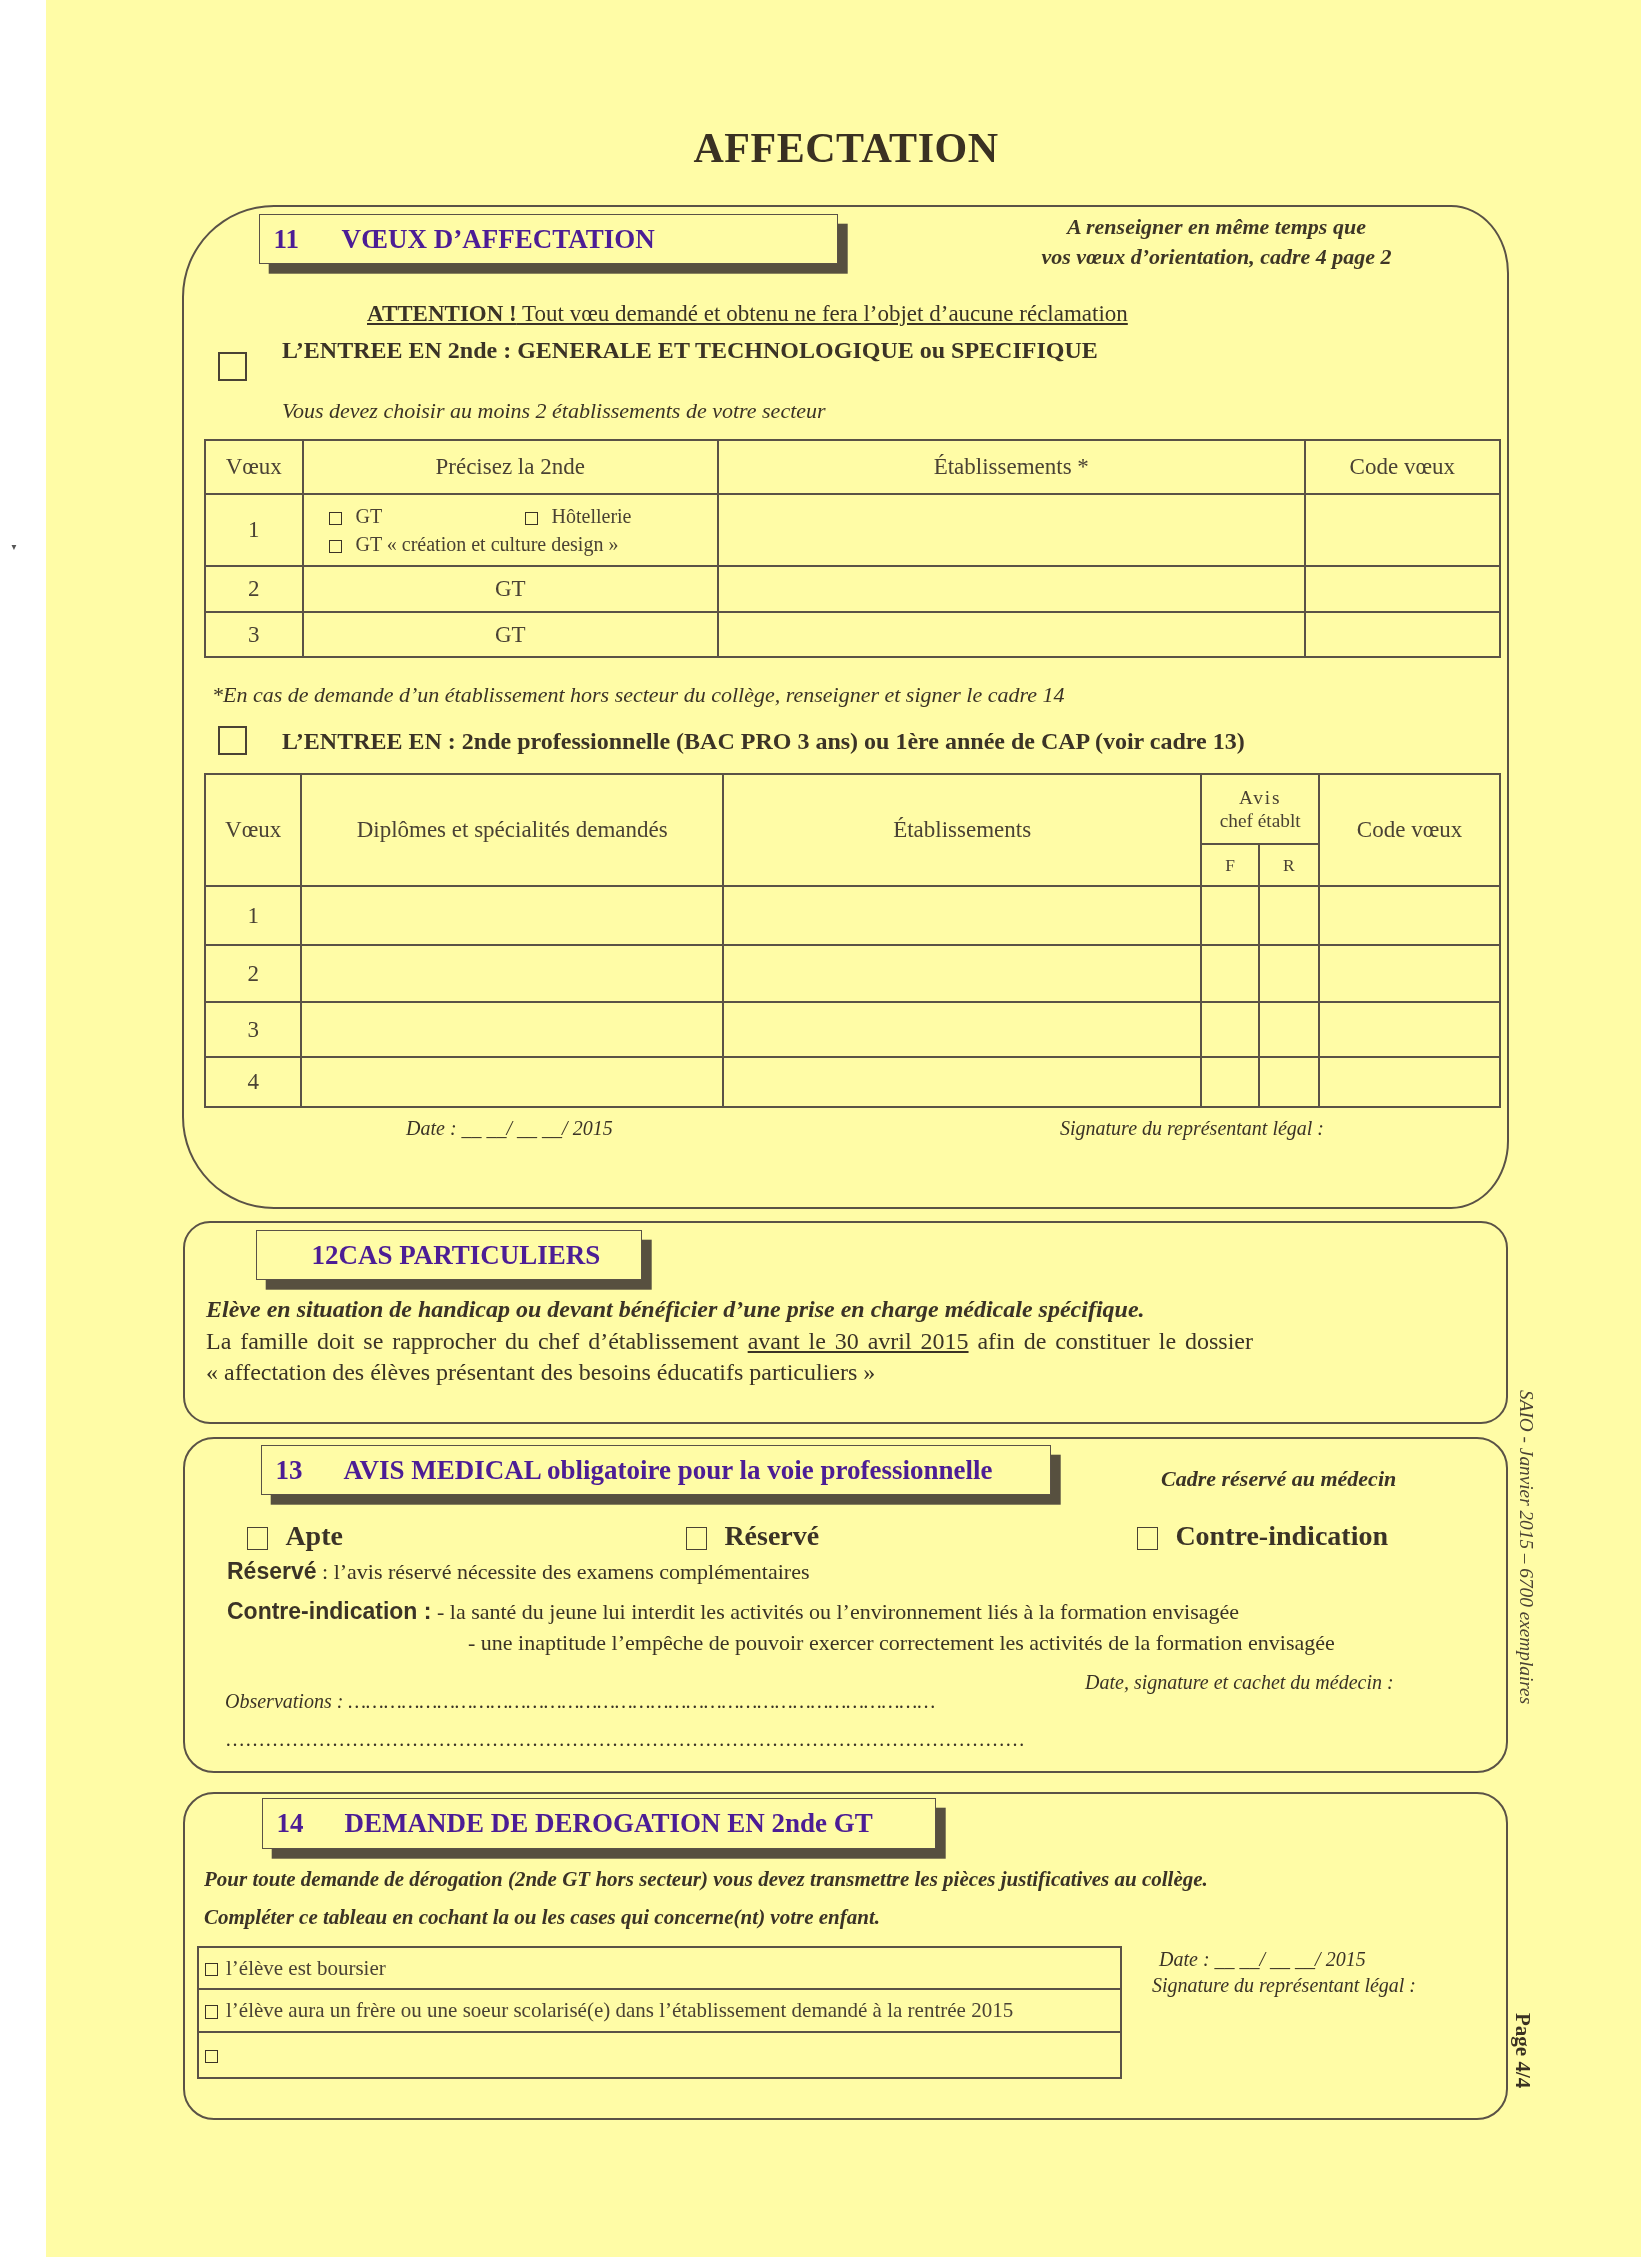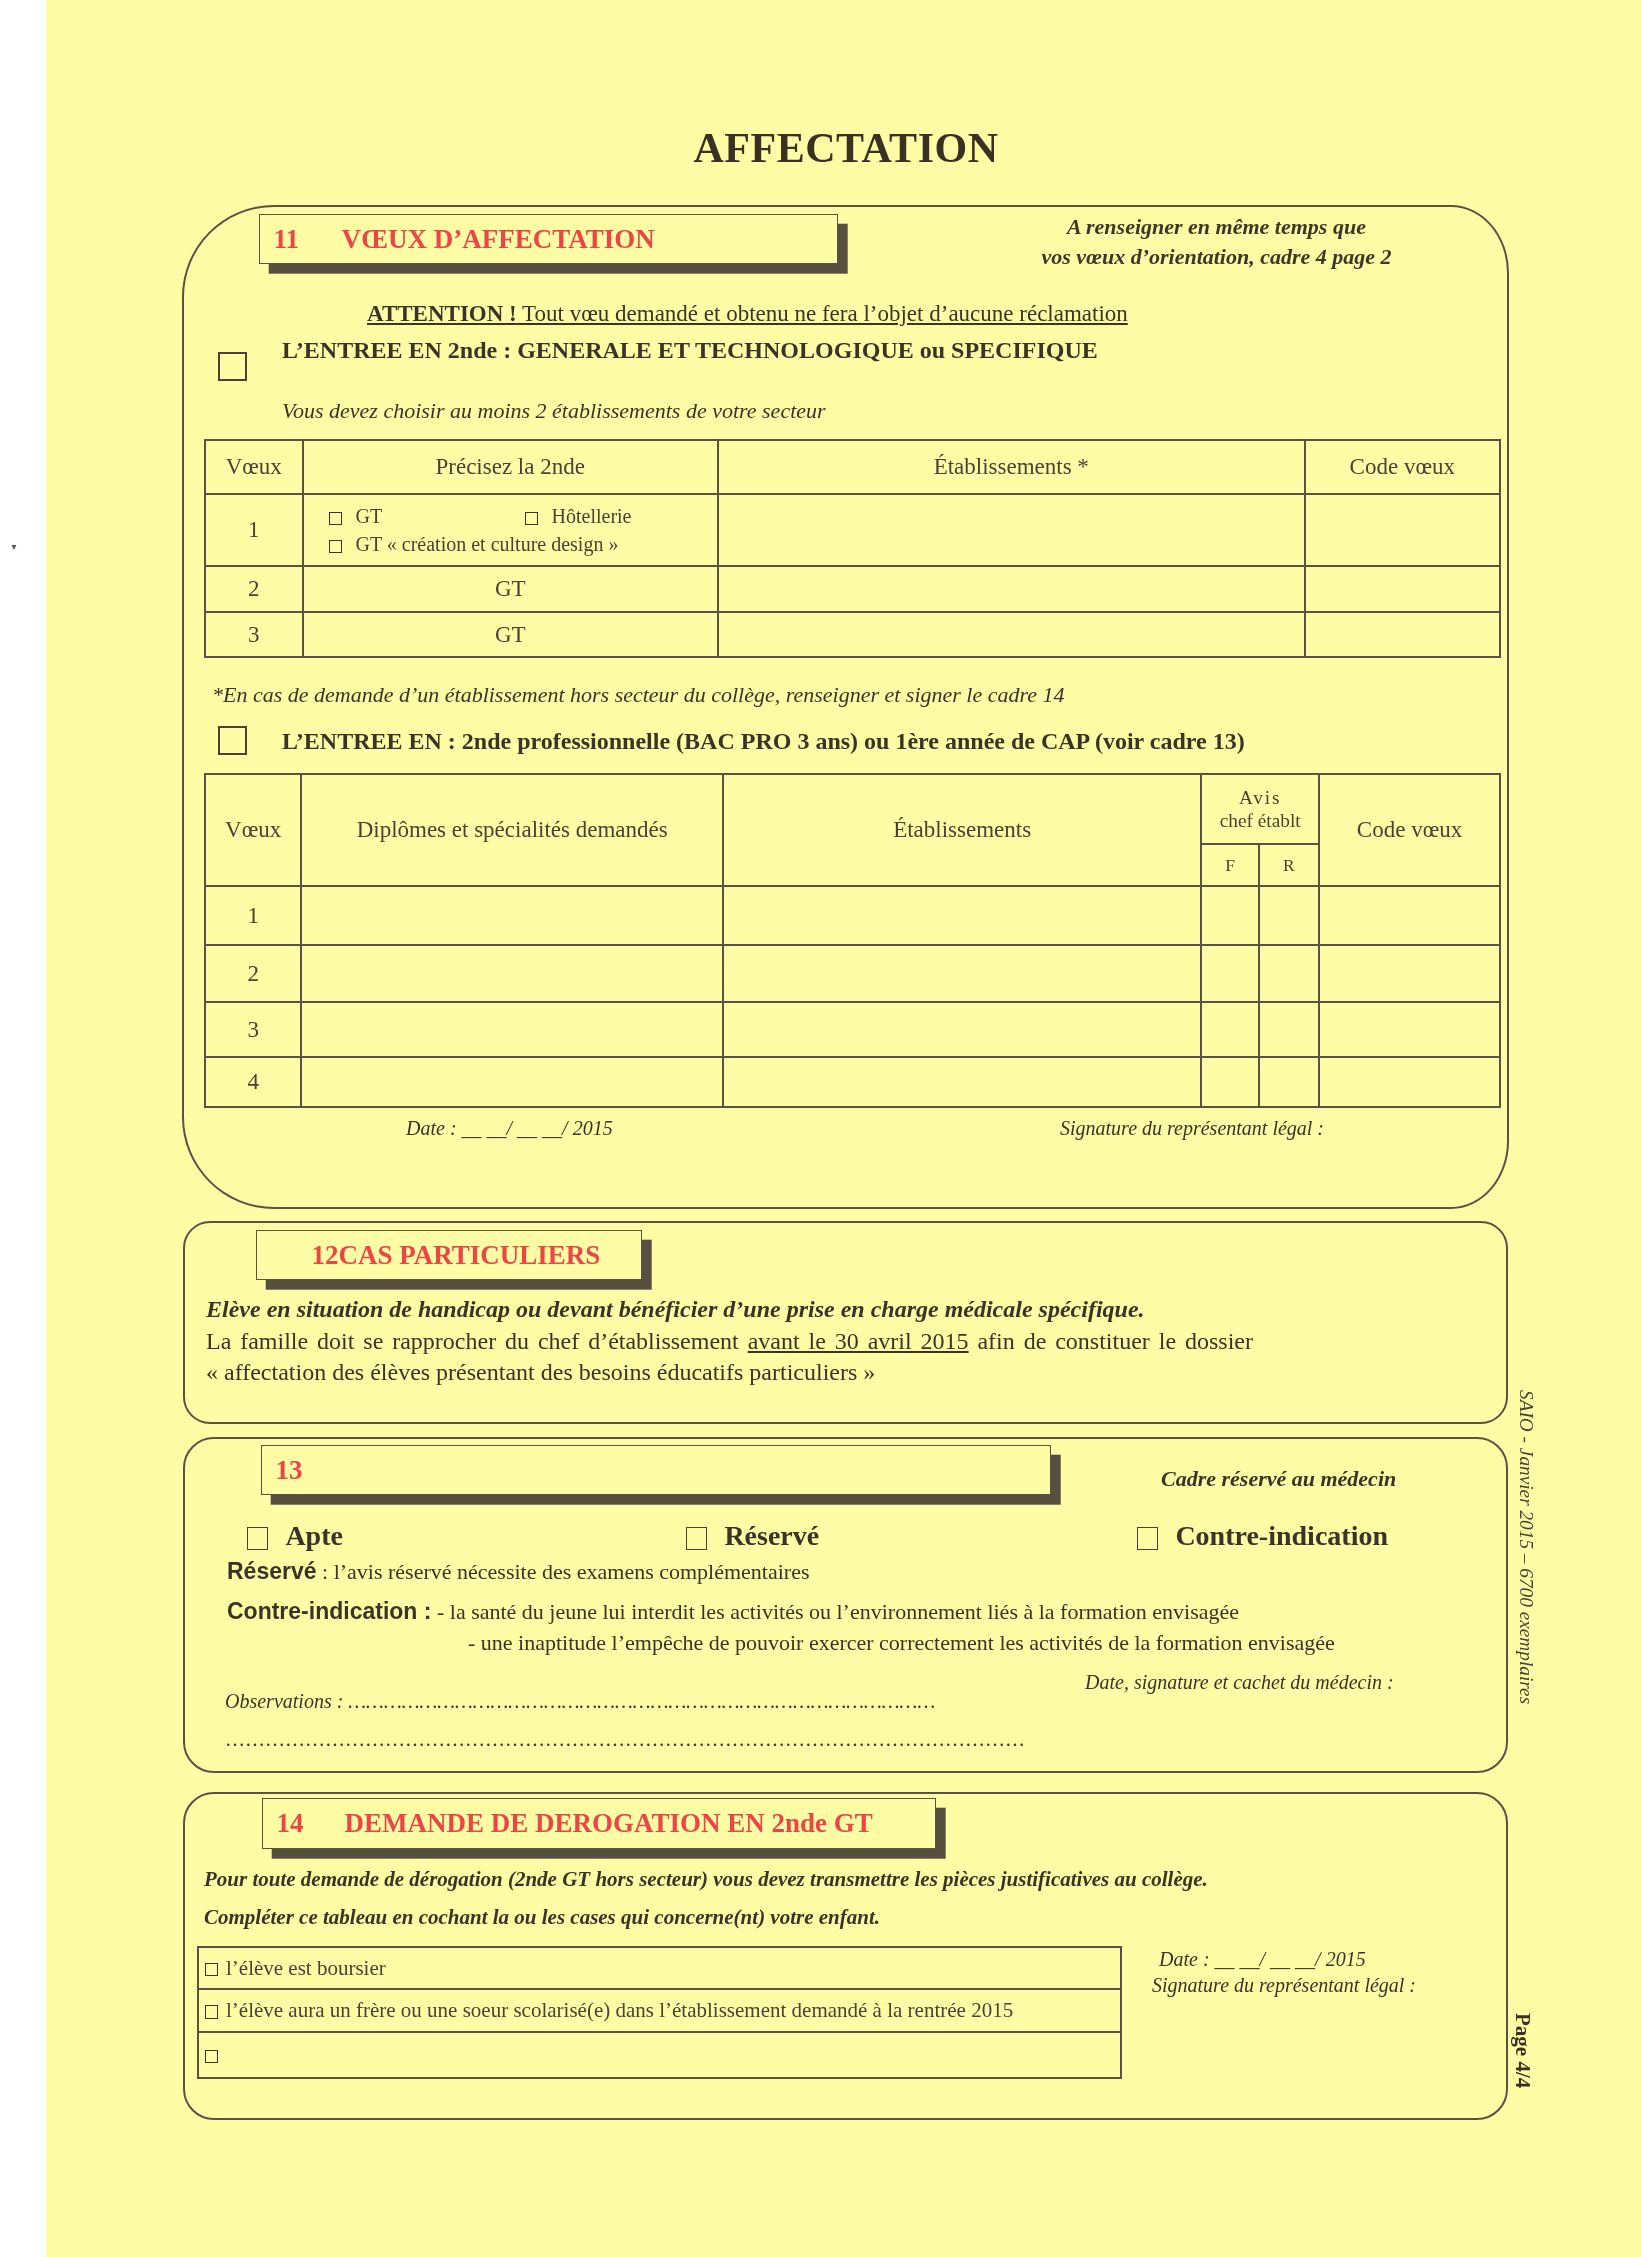--- a/index.html
+++ b/index.html
@@ -3,21 +3,21 @@
 <meta charset="utf-8">
 <style>
   html,body{margin:0;padding:0;}
   body{width:1641px;height:2257px;position:relative;overflow:hidden;background:#ffffff;
        font-family:"Liberation Serif","DejaVu Serif",serif;color:#3b3326;}
   .paper{position:absolute;left:46px;top:0;width:1595px;height:2257px;background:#fffca6;}
   .abs{position:absolute;}
   .title{left:0;width:1692px;top:124px;text-align:center;font-size:42px;font-weight:bold;letter-spacing:0.5px;color:#3a3122;}
   .frame{position:absolute;border:2.4px solid #5a5246;box-sizing:border-box;}
   .hdr{position:absolute;border:1.4px solid #5a5246;background:#fffca6;box-sizing:border-box;
-       box-shadow:9.7px 9.7px 0 #57503f;font-weight:bold;font-size:27px;display:flex;align-items:center;padding-left:13.5px;color:#ef4444;}
+       box-shadow:9.7px 9.7px 0 #57503f;font-weight:bold;font-size:27px;display:flex;align-items:center;padding-left:13.5px;color:#4c1d95;}
   .hdr .num{display:inline-block;width:68px;}
   .ital{font-style:italic;}
   table.grid{position:absolute;border-collapse:collapse;}
   table.grid td{border:2.4px solid #5a5246;padding:0;text-align:center;vertical-align:middle;font-size:23px;color:#4a4234;}
   .cb{display:inline-block;width:13.5px;height:13.5px;border:1.5px solid #3b3326;vertical-align:middle;margin-right:13.5px;box-sizing:border-box;}
   .cbbig{position:absolute;width:29px;height:29px;border:2.4px solid #4a4234;box-sizing:border-box;}
   .cbmed{display:inline-block;width:21px;height:23px;border:1.9px solid #4a4234;box-sizing:border-box;vertical-align:middle;margin-right:17.4px;}
   .bold{font-weight:bold;}
   .u{text-decoration:underline;}
   .rot{transform-origin:left top;transform:rotate(90deg);white-space:nowrap;}
@@ -152,20 +152,21 @@
 </div>
 <div class="abs ital bold" style="left:206px;top:1296px;font-size:24px;">Elève en situation de handicap ou devant bénéficier d’une prise en charge médicale spécifique.</div>
 <div class="abs" style="left:206px;top:1328px;width:1274px;font-size:24px;word-spacing:2.9px;">
   <span>La famille doit se rapprocher du chef d’établissement </span><span class="u">avant le 30 avril 2015</span><span> afin de constituer le dossier</span>
 </div>
 <div class="abs" style="left:206px;top:1359px;font-size:24px;">« affectation des élèves présentant des besoins éducatifs particuliers »</div>
 
 <div class="frame" style="left:183px;top:1437px;width:1325px;height:336px;border-radius:31px;"></div>
 <div class="hdr" style="left:261px;top:1445px;width:790px;height:50px;">
   <span class="num">13</span>
+  <span>AVIS MEDICAL obligatoire pour la voie professionnelle</span>
 </div>
 <div class="abs ital bold" style="left:1161px;top:1466px;font-size:22px;">Cadre réservé au médecin</div>
 
 <div class="abs bold" style="left:247px;top:1520px;font-size:28px;">
   <span class="cbmed"></span><span>Apte</span>
 </div>
 <div class="abs bold" style="left:686px;top:1520px;font-size:28px;">
   <span class="cbmed"></span><span>Réservé</span>
 </div>
 <div class="abs bold" style="left:1137px;top:1520px;font-size:28px;">

